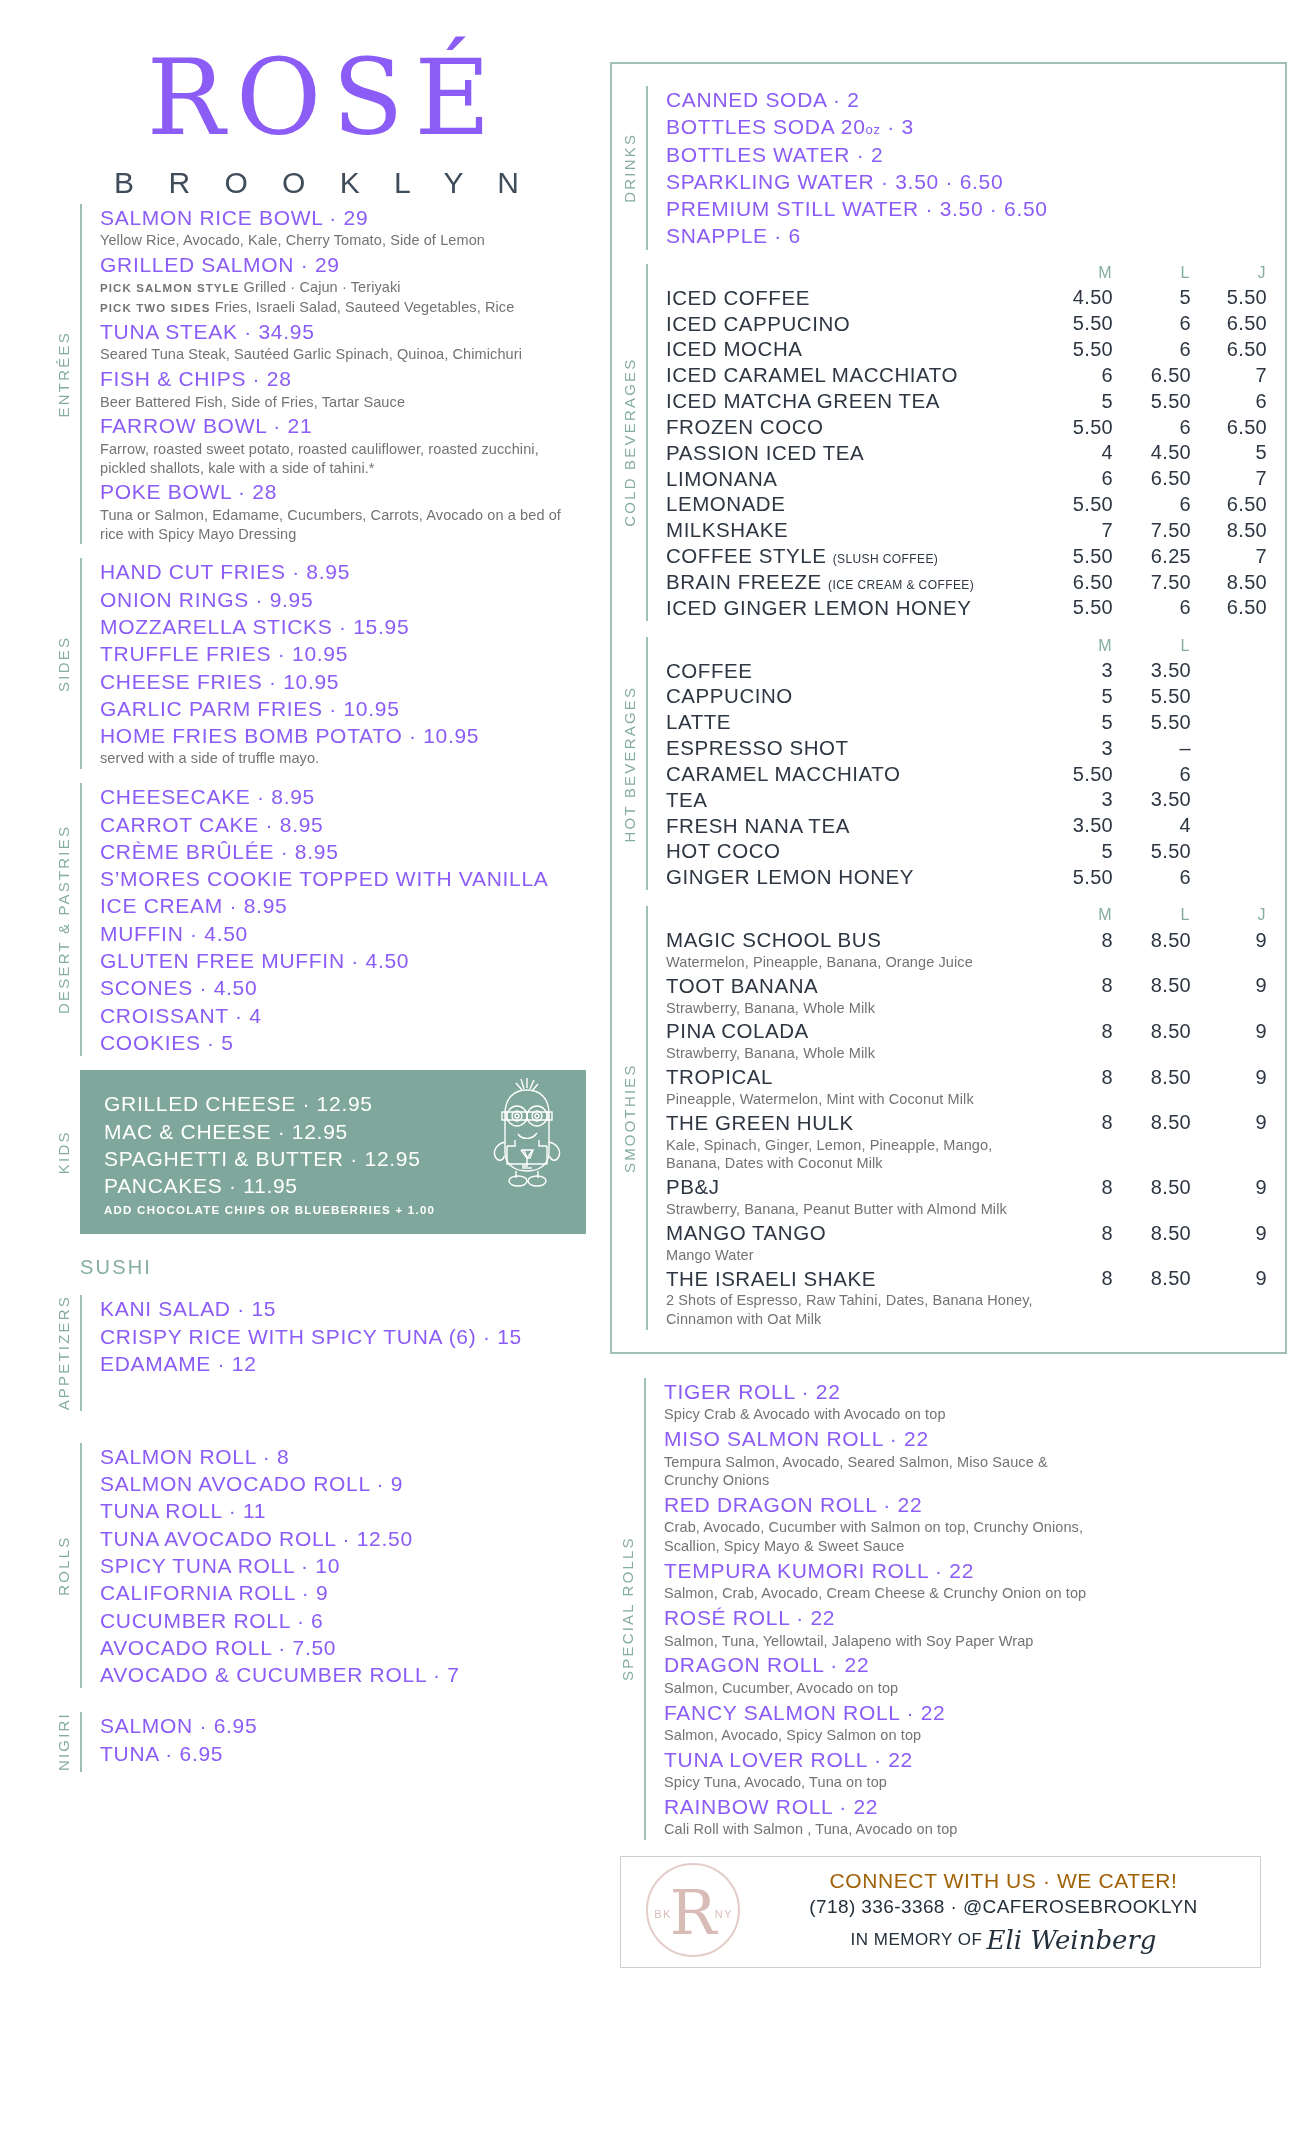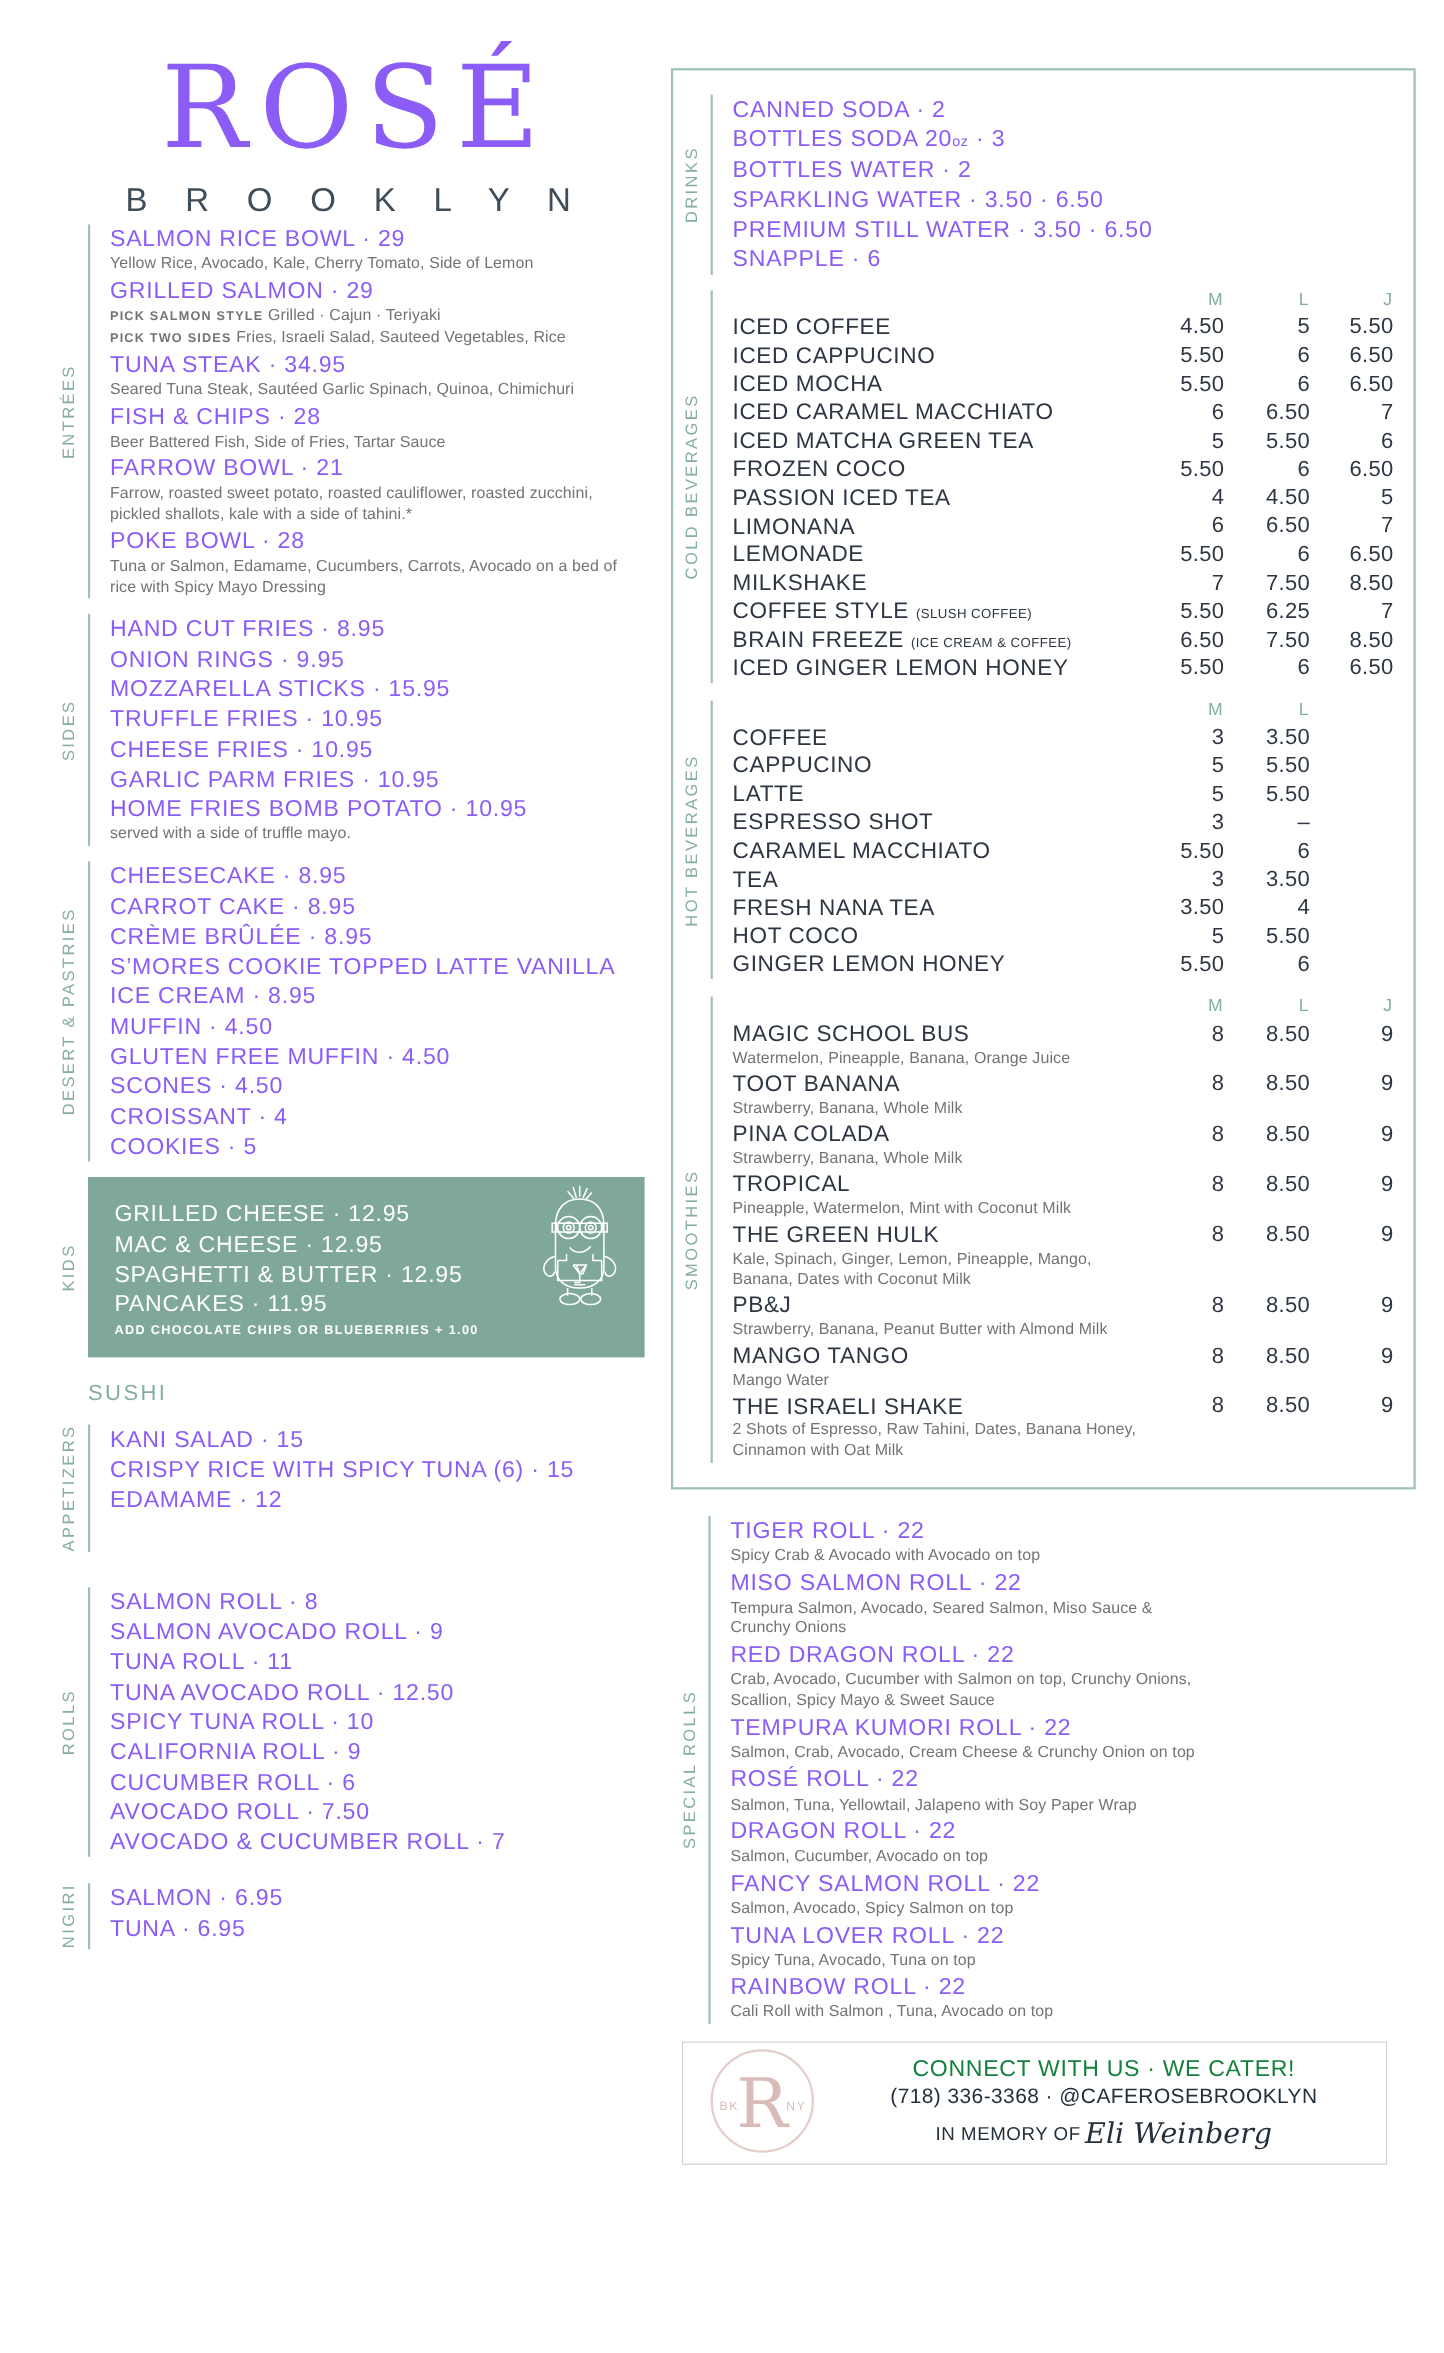--- a/index.html
+++ b/index.html
@@ -98,21 +98,21 @@
 
   
   .footer-box {
     border:1.5px solid #cfcfcf;
     margin:16px 26px 0 10px;
     padding:16px 20px;
     display:flex; align-items:center; gap:22px;
     height:112px;
   }
   .footer-text { flex:1; text-align:center; }
-  .f-line1 { font-size:21px; letter-spacing:.6px; color:#15803d; }
+  .f-line1 { font-size:21px; letter-spacing:.6px; color:#a16207; }
   .f-line2 { font-size:19px; letter-spacing:.4px; color:#23303c; margin-top:3px; }
   .f-line3 { font-size:17px; letter-spacing:.5px; color:#23303c; margin-top:7px; display:flex; align-items:center; justify-content:center; gap:4px;}
   .f-script { font-family:"DejaVu Serif", serif; font-style:italic; font-size:26px; letter-spacing:0; }
   .spacer-sm { height:10px; }
   .spacer-md { height:18px; }
 </style>
 </head>
 <body>
 
 <div class="page">
@@ -181,21 +181,21 @@
       </div>
     </div>
 
     <div class="sec">
       <div class="sec-tag">DESERT &amp; PASTRIES</div>
       <div class="sec-rule"></div>
       <div class="sec-body">
         <div class="item-name">CHEESECAKE · 8.95</div>
         <div class="item-name">CARROT CAKE · 8.95</div>
         <div class="item-name">CRÈME BRÛLÉE · 8.95</div>
-        <div class="item-name">S’MORES COOKIE TOPPED LATTE VANILLA</div>
+        <div class="item-name">S’MORES COOKIE TOPPED WITH VANILLA</div>
         <div class="item-name">ICE CREAM · 8.95</div>
         <div class="item-name">MUFFIN · 4.50</div>
         <div class="item-name">GLUTEN FREE MUFFIN · 4.50</div>
         <div class="item-name">SCONES · 4.50</div>
         <div class="item-name">CROISSANT · 4</div>
         <div class="item-name">COOKIES · 5</div>
       </div>
     </div>
 
     <div class="sec" style="margin-top:8px;">

